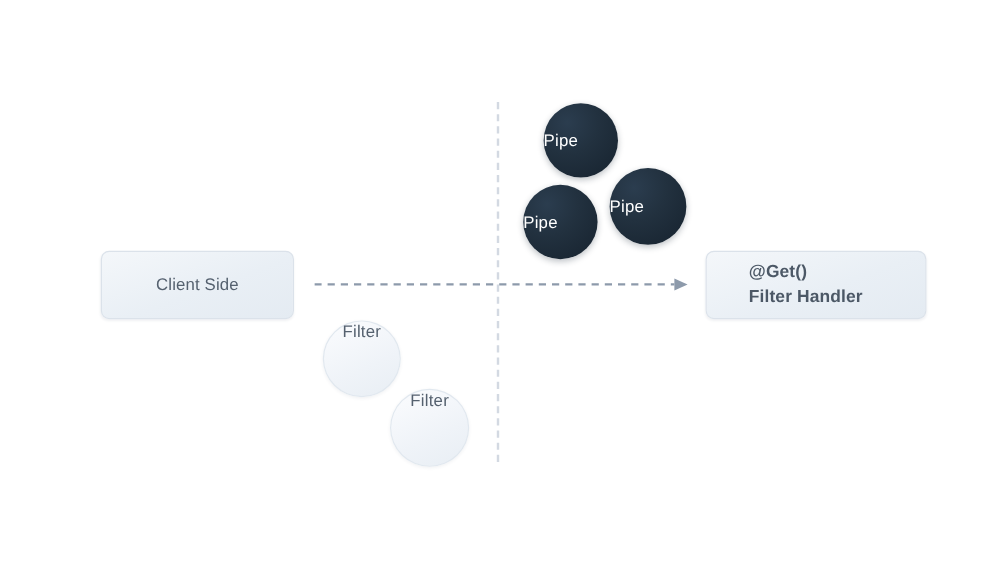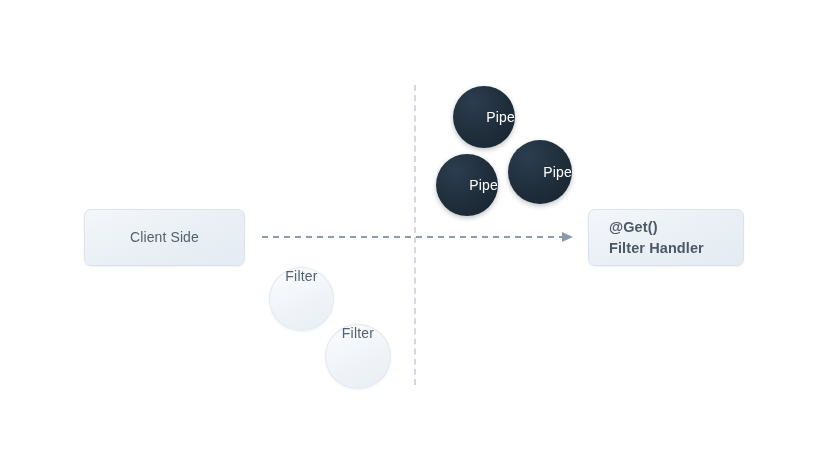--- a/index.html
+++ b/index.html
@@ -42,24 +42,24 @@
     left: 84px;
     top: 209px;
     width: 161px;
     height: 57px;
   }
   #client-side-box .box-label { font-weight: 500; }
 
   #route-handler-box {
     left: 588px;
     top: 209px;
-    width: 156px;
+    width: 184px;
     height: 57px;
     justify-content: flex-start;
-    padding-left: 20px;
+    padding-left: 35px;
     text-align: left;
   }
   #route-handler-box .box-label {
     font-weight: bold;
     color: #4c5866;
     font-size: 14.5px;
     line-height: 1.42;
   }
   #route-handler-box .box-label .l2 { display: block; }
 
@@ -83,21 +83,21 @@
   }
 
   
   .pipe-circle {
     position: absolute;
     border-radius: 50%;
     background: radial-gradient(circle at 32% 26%, #2b3d4f 0%, #22313f 42%, #16222e 100%);
     box-shadow: 0 2px 5px rgba(20,35,50,0.28);
     display: flex;
     align-items: center;
-    justify-content: flex-end;
+    justify-content: flex-start;
   }
   .pipe-circle .circle-label {
     color: #ffffff;
     font-size: 14px;
     font-weight: 400;
     letter-spacing: 0.2px;
   }
 
   .filter-circle {
     position: absolute;

